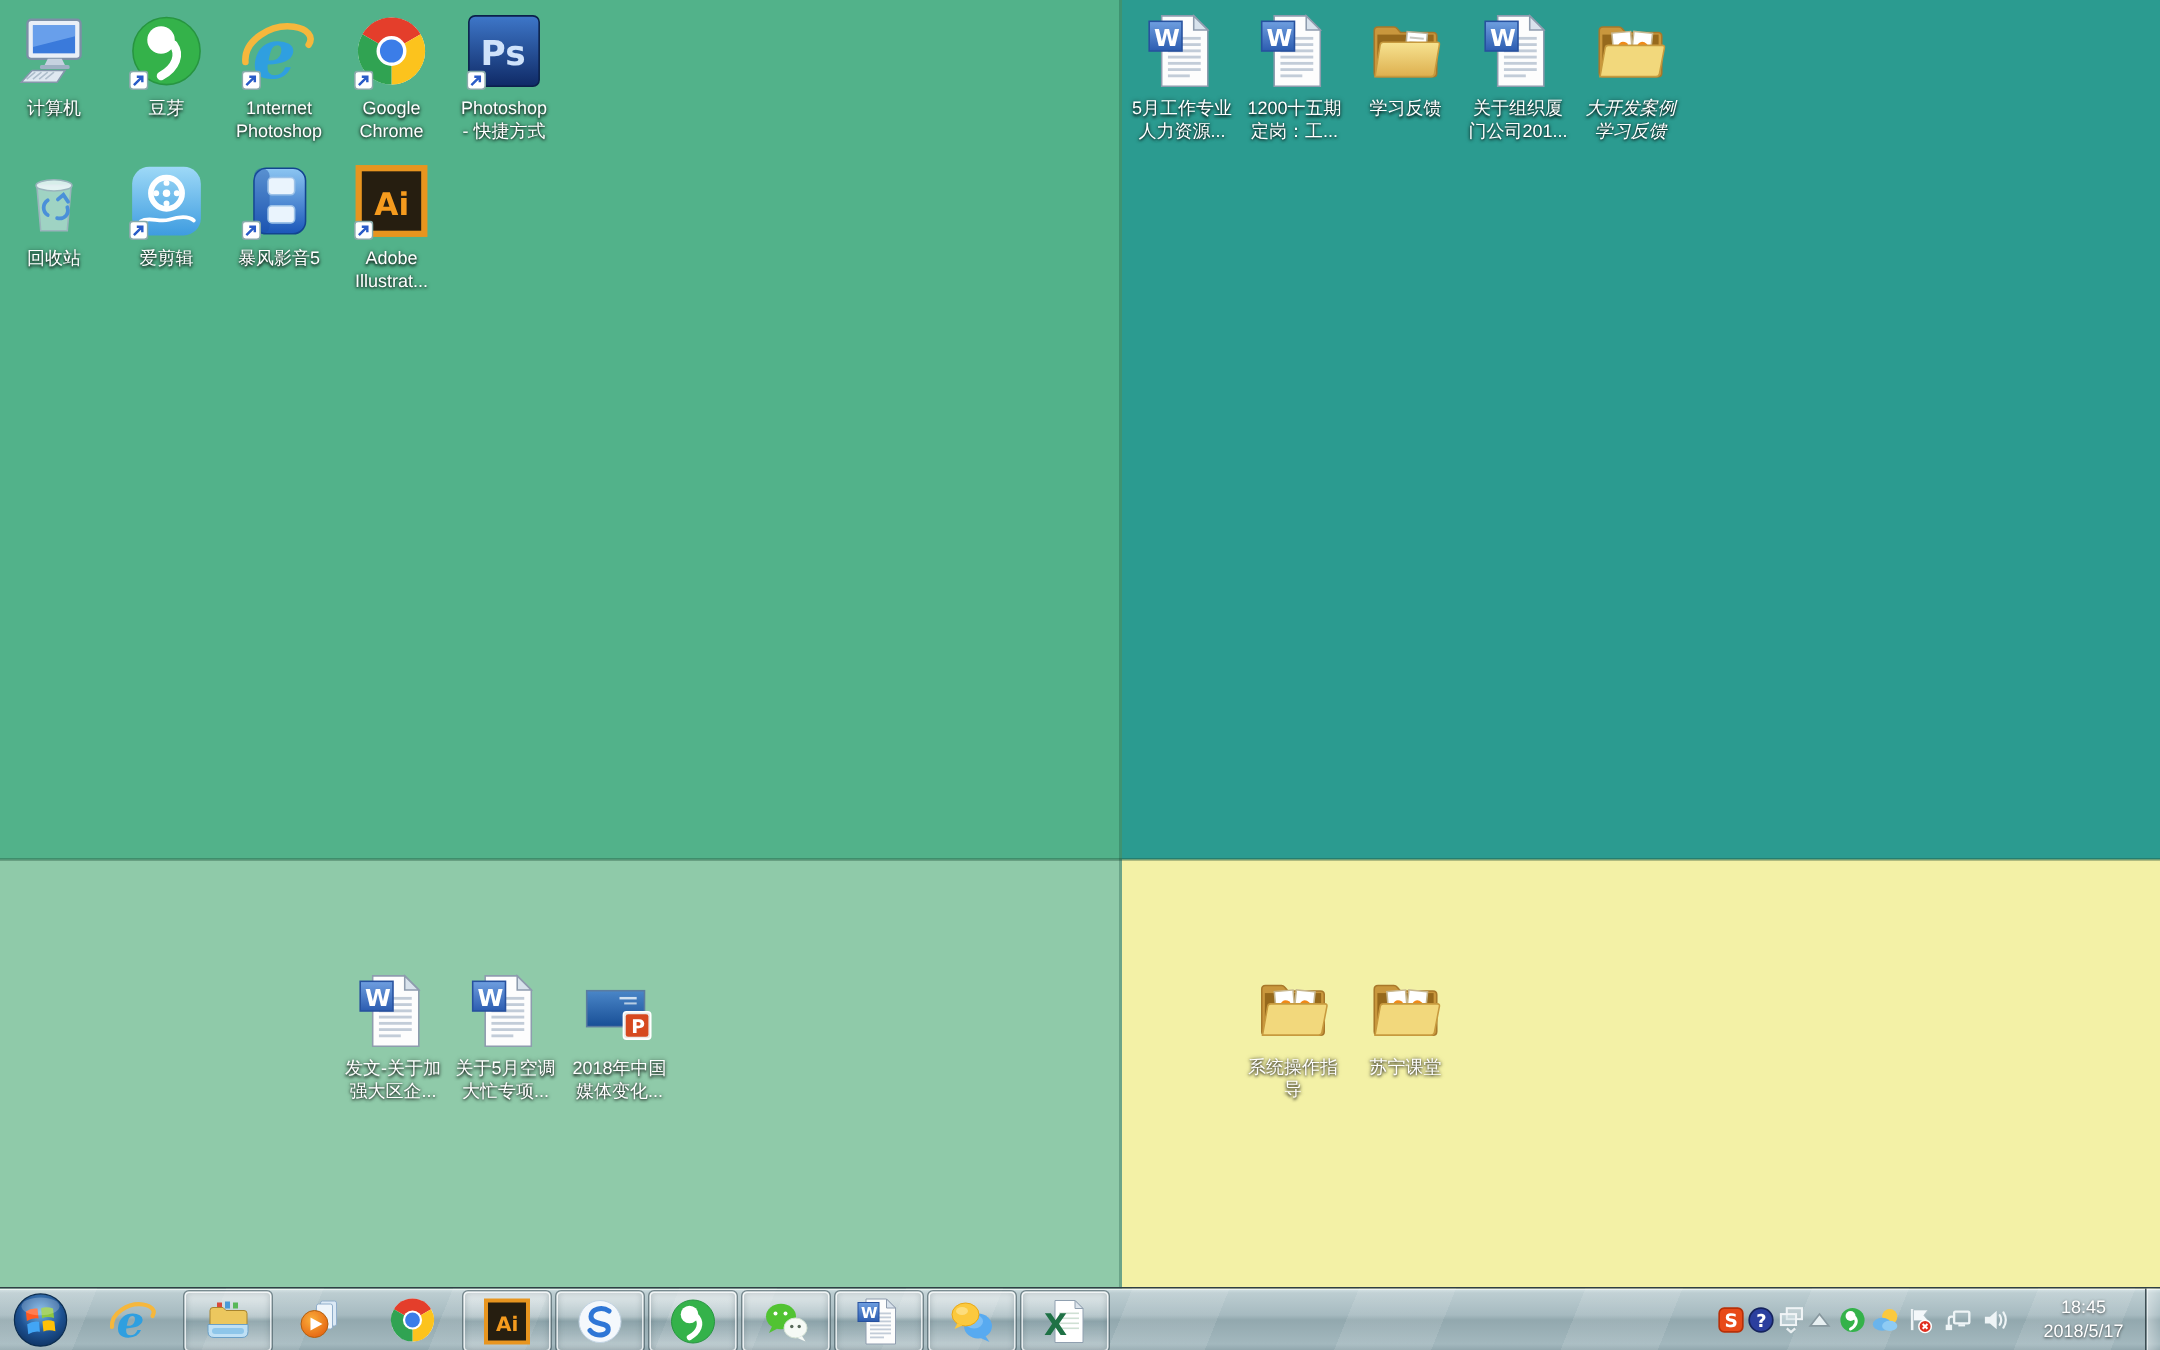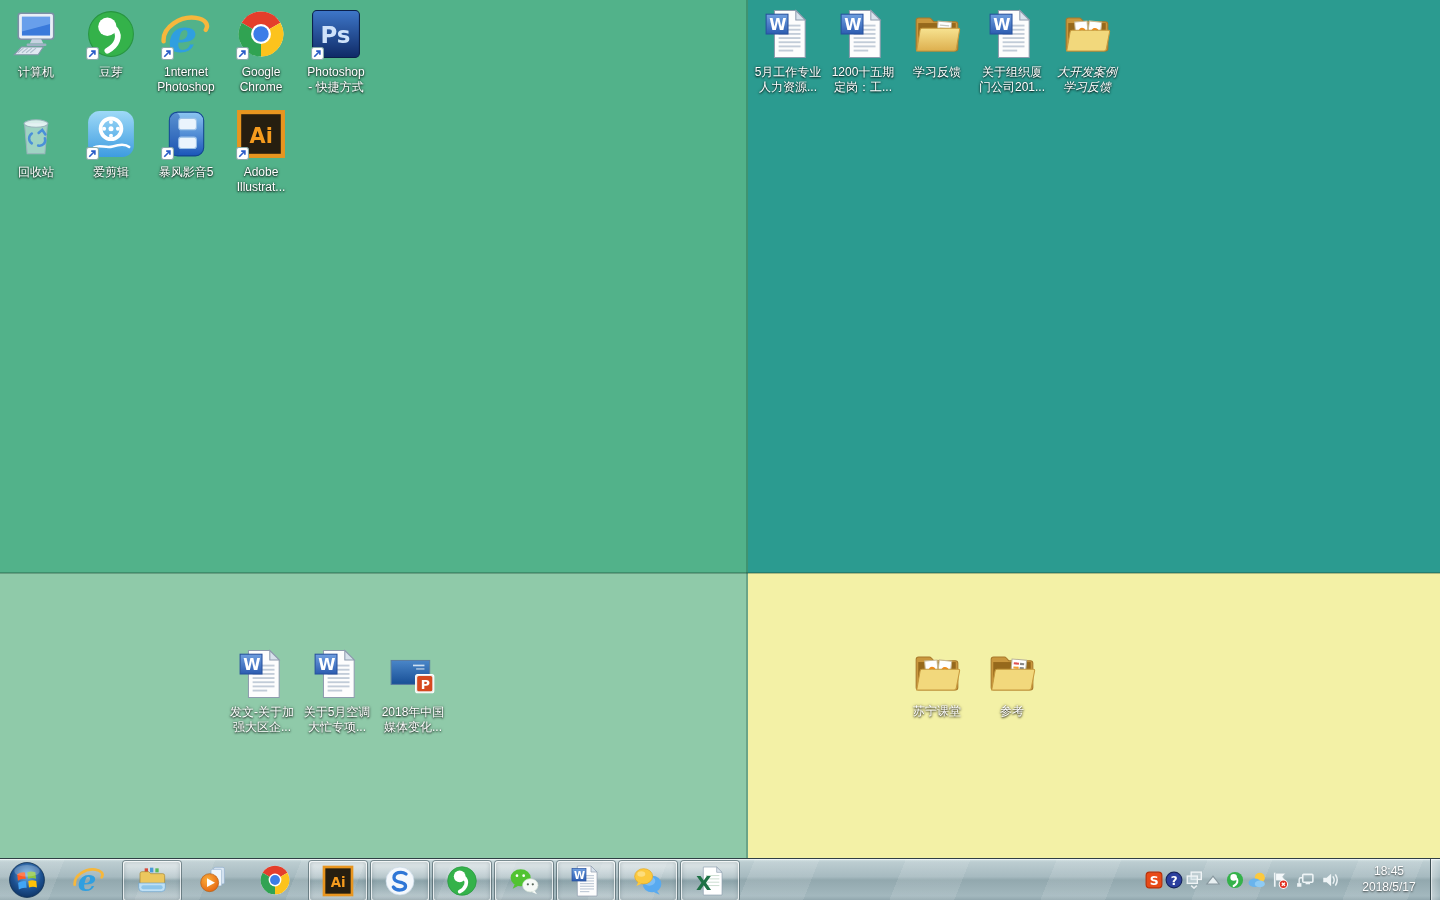--- a/index.html
+++ b/index.html
@@ -453,60 +453,59 @@
     <rect x="26.5" y="24.5" width="17.5" height="17.5" rx="2" fill="#eceae8" stroke="#ffffff"></rect>
     <rect x="28" y="26" width="14.5" height="14.5" rx="1.5" fill="#d6491f"></rect>
     <text x="31.5" y="38" font-size="12" font-weight="bold" fill="#ffffff" font-family="DejaVu Sans, sans-serif">P</text>
   </svg>
       </div>
     <div class="di-label">
         <div>2018年中国</div>
         <div>媒体变化...</div>
       </div>
   </div>
-    <div class="desktop-icon" style="left: 899px; top: 645px;">
+    <div class="desktop-icon" style="left: 824px; top: 645px;">
     <div class="di-box">
         <svg viewBox="0 0 48 48" xmlns="http://www.w3.org/2000/svg">
     <path d="M4 11 Q4 8.6 6.4 8.6 L16.6 8.6 Q17.8 8.6 18.6 9.6 L20.8 12.2 H41.6 Q44 12.2 44 14.6 V38 Q44 40.4 41.6 40.4 H6.4 Q4 40.4 4 38 Z" fill="#c9973d" stroke="#a8782a"></path>
     <rect x="6" y="13.5" width="36" height="25.5" fill="#96691c"></rect>
     <g transform="rotate(-5 19 23)">
             <rect x="13" y="12" width="12" height="18" fill="#ffffff" stroke="#c8b890"></rect>
       <path d="M16 24 q1.5 -7 5.5 -4 q1.5 3.5 -2.5 6 q3.5 0 4 -2" fill="none" stroke="#f08a18" stroke-width="2"></path>
           </g>
     <g transform="rotate(6 31 23)">
             <rect x="25" y="12" width="12" height="18" fill="#ffffff" stroke="#c8b890"></rect>
       <path d="M28 24 q1.5 -7 5.5 -4 q1.5 3.5 -2.5 6 q3.5 0 4 -2" fill="none" stroke="#f08a18" stroke-width="2"></path>
           </g>
     <path d="M4.5 40.4 L7.8 22 Q8.1 20.4 9.7 20.4 H44.4 Q46 20.4 45.7 22 L42.5 38.6 Q42.2 40.4 40.4 40.4 Z" fill="#f2d87c" stroke="#c79a3e"></path>
   </svg>
       </div>
     <div class="di-label">
-        <div>苏宁课堂</div>
-      </div>
-  </div>
-    <div class="desktop-icon" style="left: 974px; top: 645px;">
+        <div>系统操作指</div>
+        <div>导</div>
+      </div>
+  </div>
+    <div class="desktop-icon" style="left: 899px; top: 645px;">
     <div class="di-box">
         <svg viewBox="0 0 48 48" xmlns="http://www.w3.org/2000/svg">
     <path d="M4 11 Q4 8.6 6.4 8.6 L16.6 8.6 Q17.8 8.6 18.6 9.6 L20.8 12.2 H41.6 Q44 12.2 44 14.6 V38 Q44 40.4 41.6 40.4 H6.4 Q4 40.4 4 38 Z" fill="#c9973d" stroke="#a8782a"></path>
     <rect x="6" y="13.5" width="36" height="25.5" fill="#96691c"></rect>
-    <g transform="rotate(5 29 23)">
-            <rect x="23" y="11" width="14" height="19" fill="#ffffff" stroke="#b8b29a"></rect>
-      <rect x="25" y="14" width="5" height="2" fill="#e05050"></rect>
-            <rect x="31" y="14" width="4" height="2" fill="#888"></rect>
-      <rect x="25" y="18" width="5" height="2" fill="#f0a030"></rect>
-            <rect x="31" y="18" width="4" height="2" fill="#888"></rect>
-      <rect x="25" y="22" width="5" height="2" fill="#40a060"></rect>
-            <rect x="31" y="22" width="4" height="2" fill="#888"></rect>
-      <rect x="25" y="26" width="5" height="2" fill="#4080d0"></rect>
+    <g transform="rotate(-5 19 23)">
+            <rect x="13" y="12" width="12" height="18" fill="#ffffff" stroke="#c8b890"></rect>
+      <path d="M16 24 q1.5 -7 5.5 -4 q1.5 3.5 -2.5 6 q3.5 0 4 -2" fill="none" stroke="#f08a18" stroke-width="2"></path>
+          </g>
+    <g transform="rotate(6 31 23)">
+            <rect x="25" y="12" width="12" height="18" fill="#ffffff" stroke="#c8b890"></rect>
+      <path d="M28 24 q1.5 -7 5.5 -4 q1.5 3.5 -2.5 6 q3.5 0 4 -2" fill="none" stroke="#f08a18" stroke-width="2"></path>
           </g>
     <path d="M4.5 40.4 L7.8 22 Q8.1 20.4 9.7 20.4 H44.4 Q46 20.4 45.7 22 L42.5 38.6 Q42.2 40.4 40.4 40.4 Z" fill="#f2d87c" stroke="#c79a3e"></path>
   </svg>
       </div>
     <div class="di-label">
-        <div>参考</div>
+        <div>苏宁课堂</div>
       </div>
   </div>
   </div>
 
 <div id="taskbar">
   <div id="start-button">
       <svg viewBox="0 0 48 48" xmlns="http://www.w3.org/2000/svg">
     <defs>
           <radialGradient id="orbgrad" cx="0.5" cy="0.35" r="0.75">
       <stop offset="0" stop-color="#6fb2e8"></stop>

